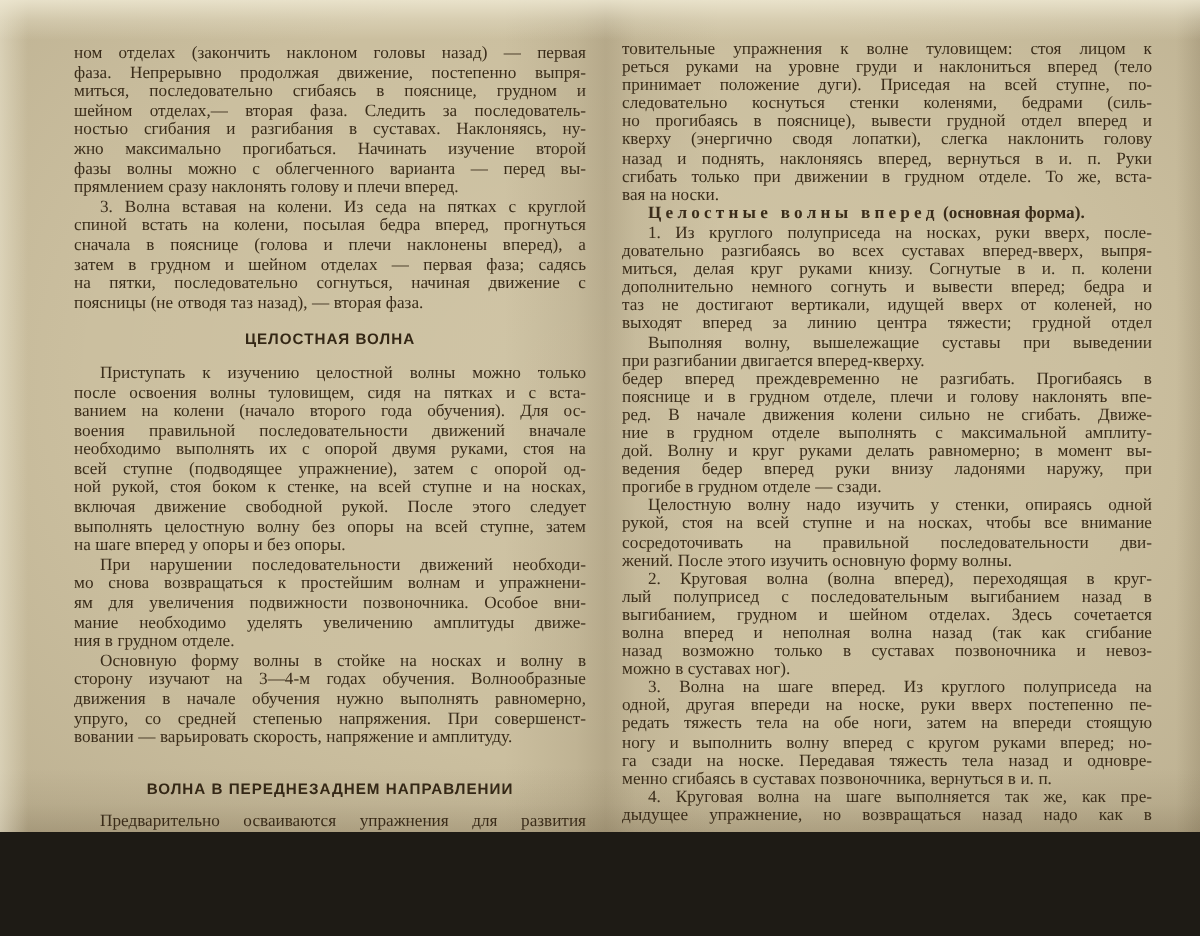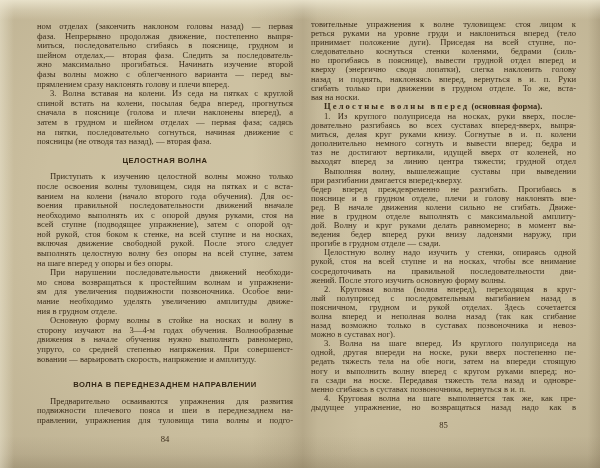--- a/index.html
+++ b/index.html
@@ -1,19 +1,19 @@
 <!DOCTYPE html>
 <html><head>
 <meta charset="utf-8">
 <style>
   html, body { margin: 0; padding: 0; background: #1e1b15; }
   .scan {
     position: relative;
     width: 600px;
-    height: 468px;
+    height: 416px;
     overflow: hidden;
     background-color: #cbbf9f;
     background-image:
       linear-gradient(180deg, rgba(238,232,210,0.85) 0px, rgba(238,232,210,0.35) 10px, rgba(238,232,210,0) 20px),
       linear-gradient(90deg, rgba(236,230,208,0.55) 0px, rgba(236,230,208,0) 14px),
       linear-gradient(90deg, rgba(0,0,0,0) 42%, rgba(92,76,48,0.10) 48%, rgba(92,76,48,0.20) 50.5%, rgba(92,76,48,0.08) 53%, rgba(0,0,0,0) 60%),
       linear-gradient(0deg, rgba(80,64,38,0.22) 0px, rgba(80,64,38,0.08) 14px, rgba(80,64,38,0) 32px),
       linear-gradient(270deg, rgba(80,64,38,0.16) 0px, rgba(80,64,38,0) 12px),
       radial-gradient(ellipse at 50% 45%, rgba(255,250,230,0.10) 0%, rgba(0,0,0,0) 60%, rgba(70,56,32,0.10) 100%);
     font-family: "Liberation Serif", serif;
@@ -58,20 +58,21 @@
 </head>
 <body>
 
 <div class="scan">
   <div class="page page-left">
     <div id="left-blocks">
         <div class="line">ном отделах (закончить наклоном головы назад) — первая</div>
         <div class="line">фаза. Непрерывно продолжая движение, постепенно выпря-</div>
         <div class="line">миться, последовательно сгибаясь  в пояснице, грудном и</div>
         <div class="line">шейном отделах,— вторая фаза. Следить за последователь-</div>
+        <div class="line">ностью сгибания и разгибания в суставах. Наклоняясь, ну-</div>
         <div class="line">жно максимально прогибаться. Начинать изучение второй</div>
         <div class="line">фазы волны можно с облегченного варианта — перед вы-</div>
         <div class="line last">прямлением сразу наклонять голову и плечи вперед.</div>
         <div class="line indent">3. Волна вставая на колени. Из седа на пятках с круглой</div>
         <div class="line">спиной встать на колени, посылая бедра вперед, прогнуться</div>
         <div class="line">сначала в пояснице (голова и плечи наклонены вперед), а</div>
         <div class="line">затем в грудном и шейном отделах — первая фаза; садясь</div>
         <div class="line">на пятки, последовательно согнуться, начиная движение с</div>
         <div class="line last">поясницы (не отводя таз назад), — вторая фаза.</div>
         <div class="heading">ЦЕЛОСТНАЯ ВОЛНА</div>
@@ -128,21 +129,21 @@
         <div class="line">ние в грудном отделе выполнять с максимальной амплиту-</div>
         <div class="line">дой. Волну и круг руками делать равномерно; в момент вы-</div>
         <div class="line">ведения бедер вперед руки внизу ладонями наружу, при</div>
         <div class="line last">прогибе в грудном отделе — сзади.</div>
         <div class="line indent">Целостную волну надо изучить у стенки, опираясь одной</div>
         <div class="line">рукой, стоя на всей ступне и на носках, чтобы все внимание</div>
         <div class="line">сосредоточивать на правильной  последовательности дви-</div>
         <div class="line last">жений. После этого изучить основную форму волны.</div>
         <div class="line indent">2. Круговая волна (волна вперед), переходящая в круг-</div>
         <div class="line">лый полуприсед  с последовательным выгибанием назад в</div>
-        <div class="line">поясничном, грудном  и рукой отделах. Здесь сочетается</div>
+        <div class="line">выгибанием, грудном  и шейном отделах. Здесь сочетается</div>
         <div class="line">волна вперед и неполная волна назад (так как сгибание</div>
         <div class="line">назад возможно только в суставах позвоночника  и невоз-</div>
         <div class="line last">можно в суставах ног).</div>
         <div class="line indent">3. Волна на шаге вперед. Из круглого полуприседа на</div>
         <div class="line">одной, другая впереди на носке, руки вверх постепенно пе-</div>
         <div class="line">редать тяжесть тела на обе ноги, затем на впереди стоящую</div>
         <div class="line">ногу и выполнить волну вперед с кругом руками вперед; но-</div>
         <div class="line">га сзади на носке. Передавая тяжесть тела назад и одновре-</div>
         <div class="line last">менно сгибаясь в суставах позвоночника, вернуться в и. п.</div>
         <div class="line indent">4. Круговая волна на шаге выполняется так же, как пре-</div>

